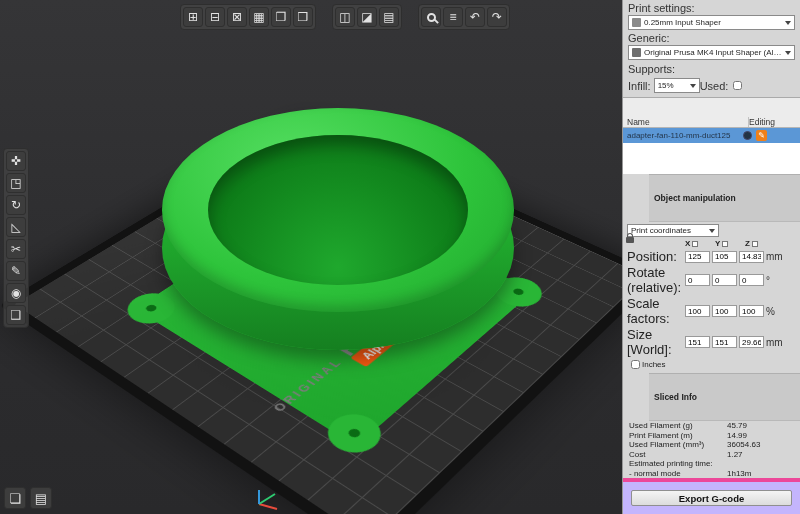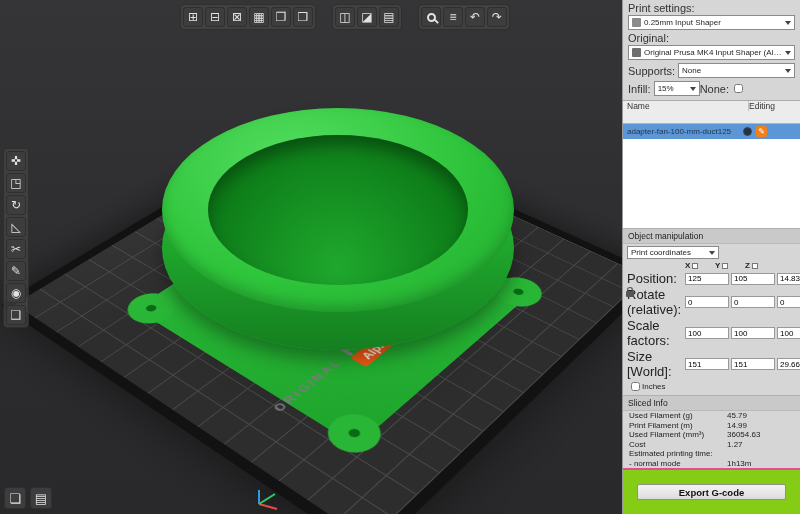--- a/index.html
+++ b/index.html
@@ -95,59 +95,59 @@
   .icon-filament { background:#ff8c1a; border:1px solid #a85c00; }
   .icon-printer { background:#6f6f6f; }
   .grow { flex:1; }
   .w44 { width:46px; }
   .brim { margin-left:auto; }
   input[type=checkbox] { width:9px; height:9px; margin:0 2px; }
 
   .objlist { margin-top:4px; display:flex; flex-direction:column; flex:1;
     border-top:1px solid #aaa; background:#fff; min-height:60px; }
   .lhead { display:flex; background:#ececec; border-bottom:1px solid #b5b5b5;
-    height:23px; align-items:flex-start; font-size:8.5px; color:#333; }
+    height:30px; align-items:flex-end; font-size:8.5px; color:#333; }
   .lhead .name { flex:1; padding-left:4px; }
   .lhead .edit { width:52px; border-left:1px solid #c2c2c2; }
   .lrow { display:flex; align-items:center; height:15px; font-size:8px; }
   .lrow.selected { background:#5b97d6; color:#24364b; }
   .lname { flex:1; padding-left:4px; white-space:nowrap; overflow:hidden;
     text-overflow:ellipsis; }
   .eye { flex:none; width:9px; height:9px; border-radius:50%; background:#223344;
     border:1px solid #446; margin:0 4px; }
   .editic { flex:none; width:44px; color:#fff; }
   .editic span { display:inline-block; width:11px; height:11px; background:#f08019;
     border-radius:2px; font-size:8px; text-align:center; line-height:11px; color:#fff; }
   .lspace { flex:1; background:#fff; }
 
-  .mtitle { font-size:8.5px; font-weight:normal; background:#c9c9c9; color:#222;
-    padding:2px 5px; border-top:1px solid #b0b0b0; border-bottom:1px solid #b9b9b9; }
+  .mtitle { font-size:8.5px; font-weight:bold; background:#c9c9c9; color:#222;
+    padding:18px 5px; border-top:1px solid #b0b0b0; border-bottom:1px solid #b9b9b9;margin-left:26px; }
   .manip { position:relative; }
   .mbody { padding:2px 4px 3px; }
   .coords { width:92px; height:13px; margin-bottom:2px; }
   .axhead { display:flex; padding-left:58px; margin-bottom:1px; }
   .axcell { width:30px; display:flex; align-items:center; gap:2px; justify-content:flex-start; }
   .axlbl { font-size:8px; font-weight:bold; }
   .axsq { width:6px; height:6px; border:1px solid #777; background:#fdfdfd; }
   .vrow { display:flex; align-items:center; gap:2px; margin:1px 0; }
   .vlabel { width:56px; font-size:13px; color:#222; flex:none; }
-  .vin { width:44px; height:12px; font-size:8px; border:1px solid #999;
+  .vin { width:25px; height:12px; font-size:8px; border:1px solid #999;
     background:#fff; padding:0 2px; font-family:inherit; }
   .vunit { font-size:10px; color:#333; width:14px; }
   .inches { display:flex; align-items:center; font-size:8px; padding:2px 0 1px 2px; }
   .lock { position:absolute; left:3px; top:63px; width:8px; height:6px; background:#555;
     border-radius:1px; }
   .lock::before { content:""; position:absolute; top:-4px; left:1px; width:4px; height:4px;
     border:1.5px solid #555; border-bottom:none; border-radius:3px 3px 0 0; }
 
   .sliced .srow { display:flex; padding:0 6px; font-size:8px; line-height:9.5px; color:#222; }
   .slabel { width:98px; flex:none; }
   .sval { flex:1; }
 
-  .exportbar { margin-top:auto; padding:14px; background:#84cc16; border-top:2px solid #ec4899; }
+  .exportbar { margin-top:auto; padding:8px; background:#c4b5fd; border-top:4px solid #ec4899; }
   .export { width:100%; height:16px; font-size:9.5px; font-weight:bold;
     background:linear-gradient(#f4f4f4,#dcdcdc); border:1px solid #8f8f8f;
     border-radius:2px; cursor:pointer; font-family:inherit; color:#111; }
 </style>
 </head>
 <body>
 
 <div class="app">
 
   <div class="viewport">
@@ -228,53 +228,49 @@
       <span class="plabel">Print settings:</span>
       <div class="combo">
         <span class="cicon icon-sliders"></span>
         <span class="cval">0.25mm Input Shaper</span>
         <span class="chev"></span>
       </div>
     </div>
 
 
     <div class="psec">
-      <span class="plabel">Original:</span>
+      <span class="plabel">Generic:</span>
       <div class="combo">
         <span class="cicon icon-printer"></span>
         <span class="cval">Original Prusa MK4 Input Shaper (Alpha)</span>
         <span class="chev"></span>
       </div>
     </div>
 
     <div class="psec row">
       <span class="plabel inline">Supports:</span>
-      <div class="combo grow">
-        <span class="cval">None</span>
-        <span class="chev"></span>
-      </div>
     </div>
 
     <div class="psec row">
       <span class="plabel inline">Infill:</span>
       <div class="combo w44">
         <span class="cval">15%</span>
         <span class="chev"></span>
       </div>
-      <span class="plabel inline brim">None:</span>
+      <span class="plabel inline brim">Used:</span>
       <input type="checkbox" style="">
     </div>
 
     <div class="objlist">
       <div class="lhead">
         <span class="name">Name</span>
         <span class="edit">Editing</span>
       </div>
       <div class="lrow selected">
-        <span class="lname">adapter-fan-100-mm-duct125</span>
+        <span class="lname">adapter-fan-110-mm-duct125</span>
         <span class="eye"></span>
         <span class="editic"><span>✎</span></span>
       </div>
       <div class="lspace"></div>
     </div>
 
     <div class="manip">
       <div class="mtitle">Object manipulation</div>
       <span class="lock"></span>
       <div class="mbody">

